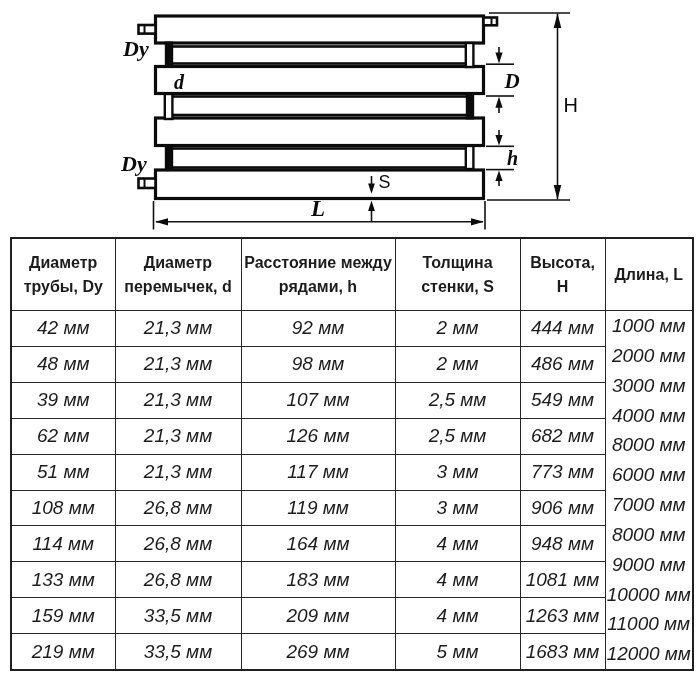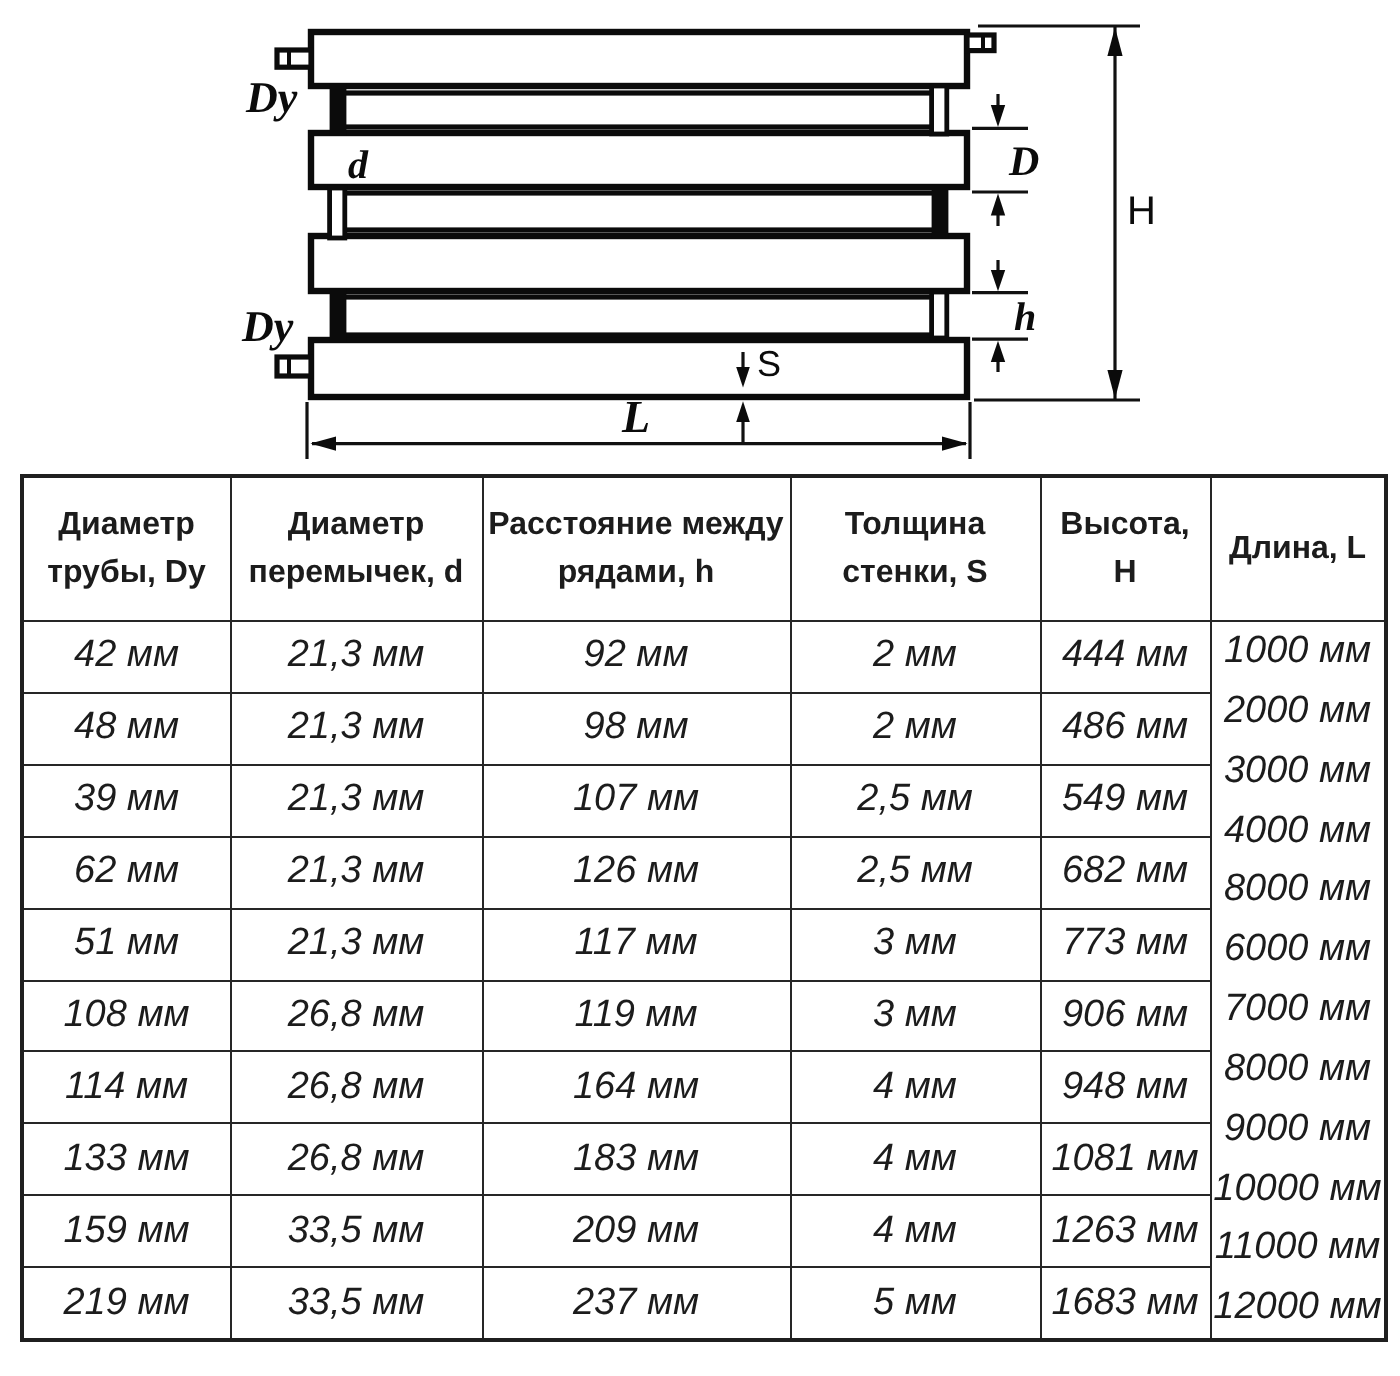--- a/index.html
+++ b/index.html
@@ -203,19 +203,19 @@
       <tr>
         <td>159 мм</td>
         <td>33,5 мм</td>
         <td>209 мм</td>
         <td>4 мм</td>
         <td>1263 мм</td>
       </tr>
       <tr>
         <td>219 мм</td>
         <td>33,5 мм</td>
-        <td>237 мм</td>
+        <td>269 мм</td>
         <td>5 мм</td>
         <td>1683 мм</td>
       </tr>
     </tbody>
   </table>
 </div>
 
 </body></html>

